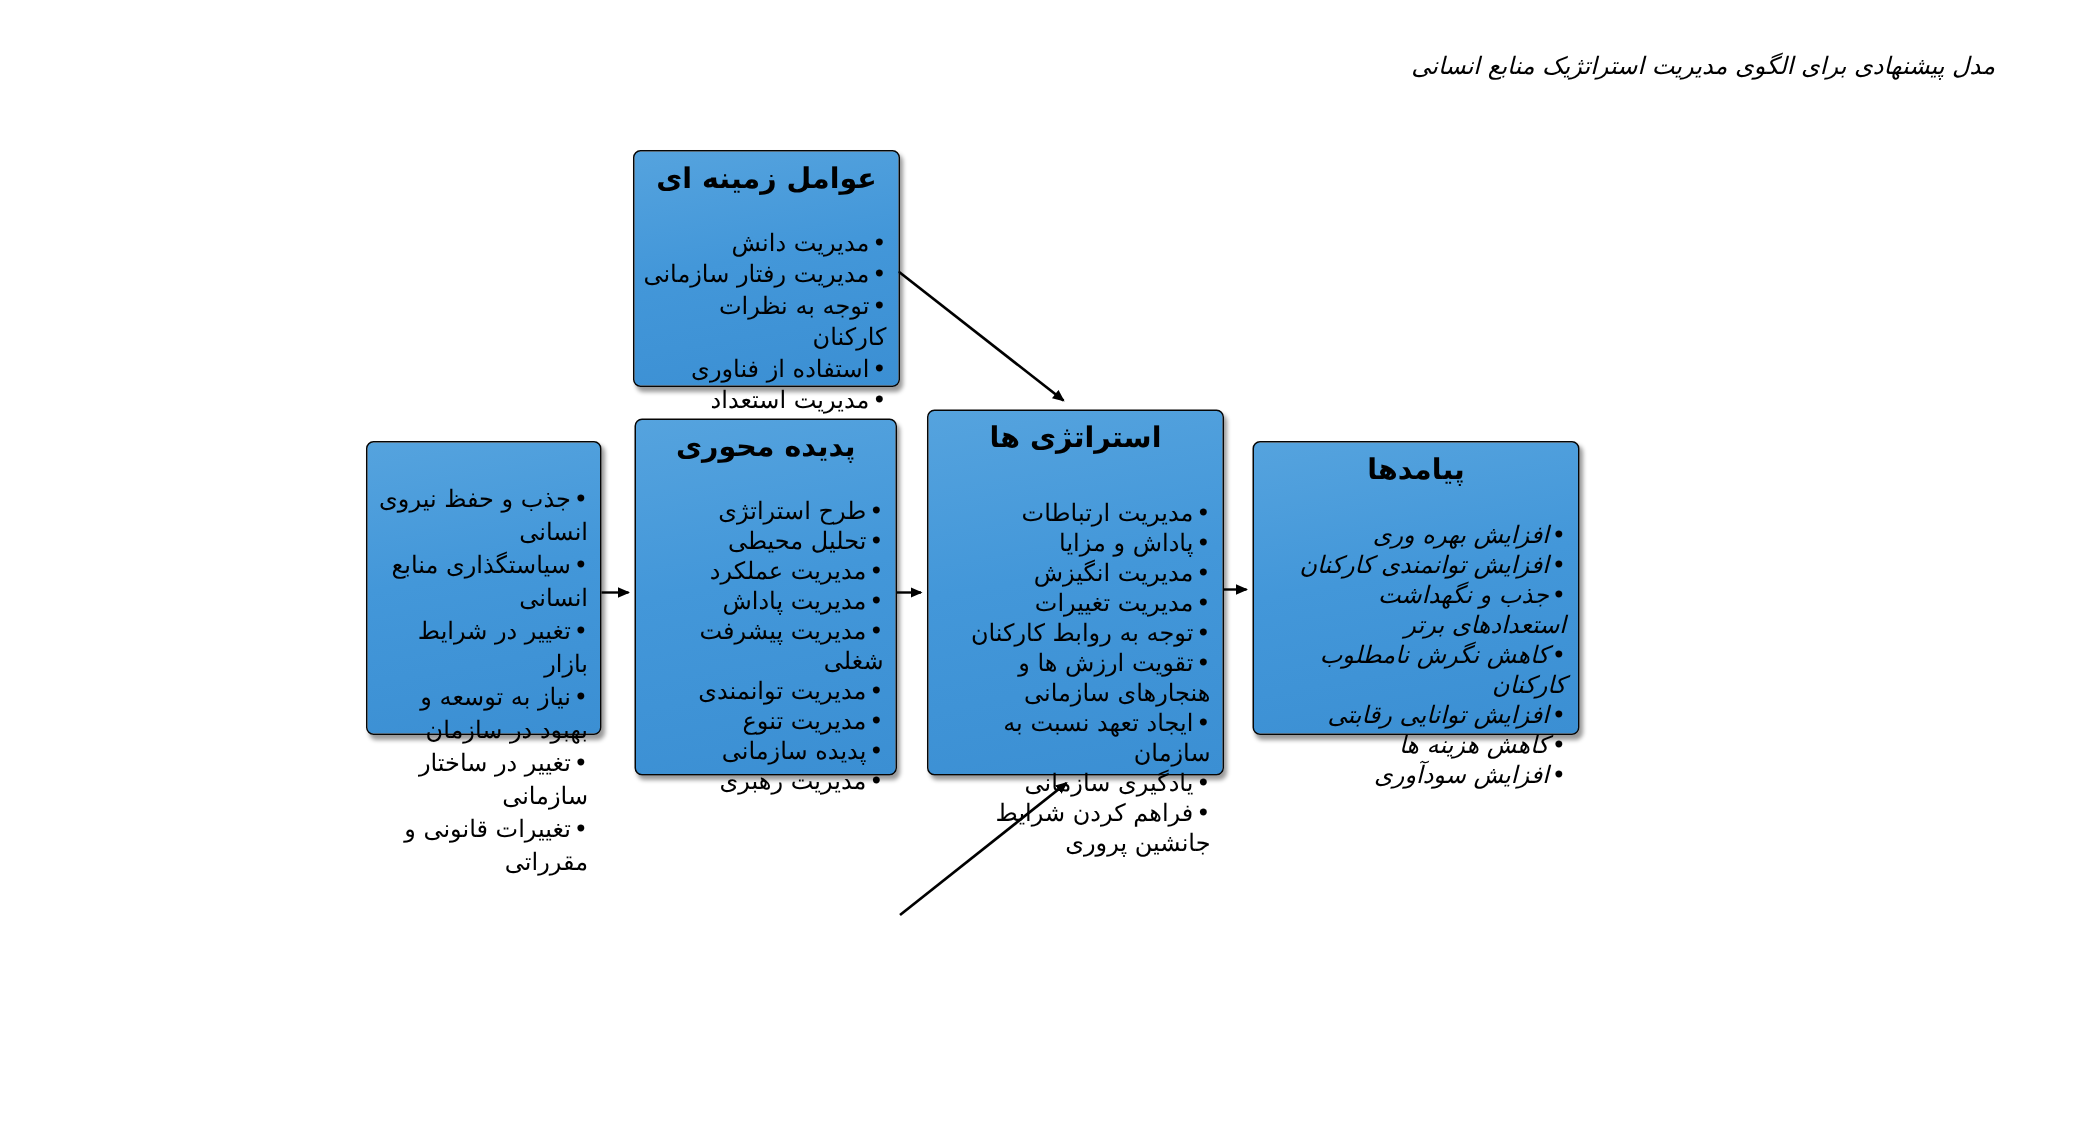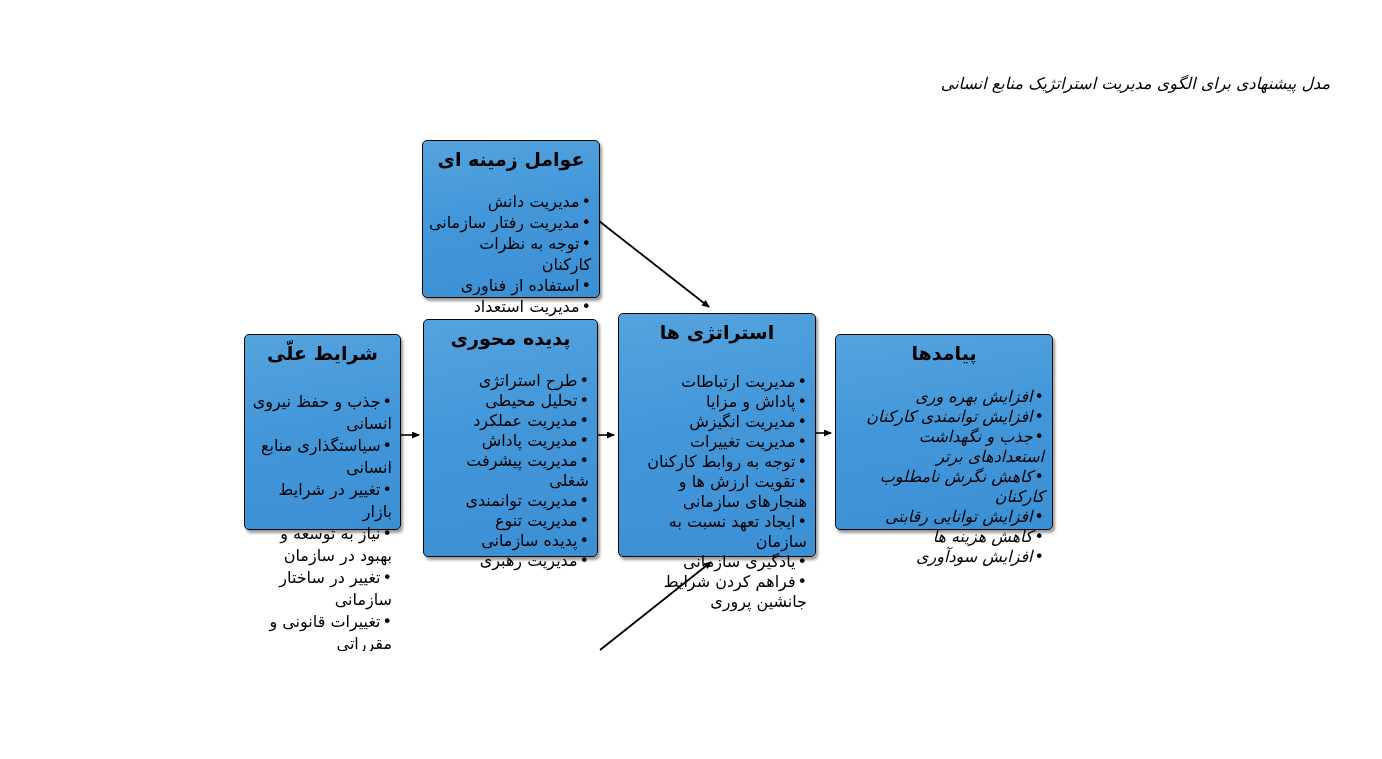--- a/index.html
+++ b/index.html
@@ -7,21 +7,20 @@
     padding: 0;
     background: #ffffff;
     font-family: "DejaVu Sans", "Liberation Sans", sans-serif;
   }
   #canvas {
     position: relative;
     width: 1382px;
     height: 611px;
     overflow: hidden;
     background: #ffffff;
-    margin-top: 40px;
   }
   .page-title {
     position: absolute;
     top: 34px;
     right: 52px;
     direction: rtl;
     font-family: "DejaVu Serif", "Liberation Serif", serif;
     font-style: italic;
     font-size: 16px;
     color: #000000;
@@ -125,21 +124,20 @@
     <div class="box-list">
         <div class="item">مدیریت دانش</div>
         <div class="item">مدیریت رفتار سازمانی</div>
         <div class="item">توجه به نظرات کارکنان</div>
         <div class="item">استفاده از فناوری</div>
         <div class="item">مدیریت استعداد</div>
       </div>
   </div>
 
   <div class="box" id="box-causal">
-    <div class="box-title">شرایط علّی</div>
     <div class="box-list">
         <div class="item">جذب و حفظ نیروی انسانی</div>
         <div class="item">سیاستگذاری منابع انسانی</div>
         <div class="item">تغییر در شرایط بازار</div>
         <div class="item">نیاز به توسعه و بهبود در سازمان</div>
         <div class="item">تغییر در ساختار سازمانی</div>
         <div class="item">تغییرات قانونی و مقرراتی</div>
       </div>
   </div>
 

